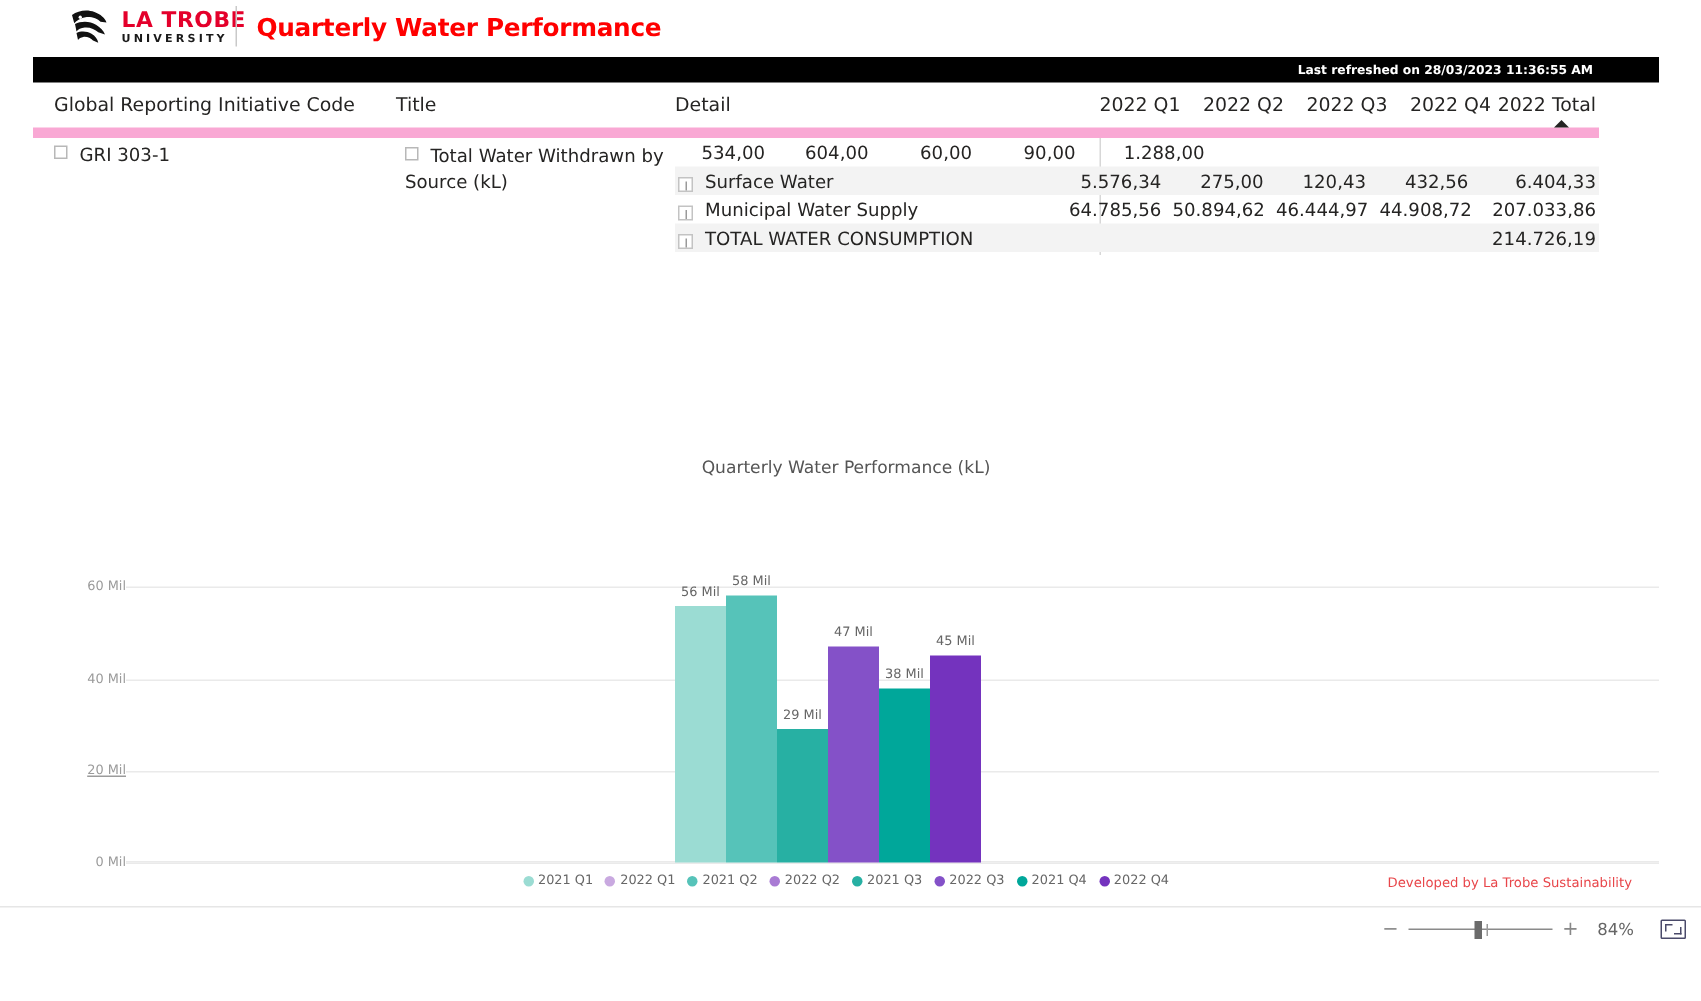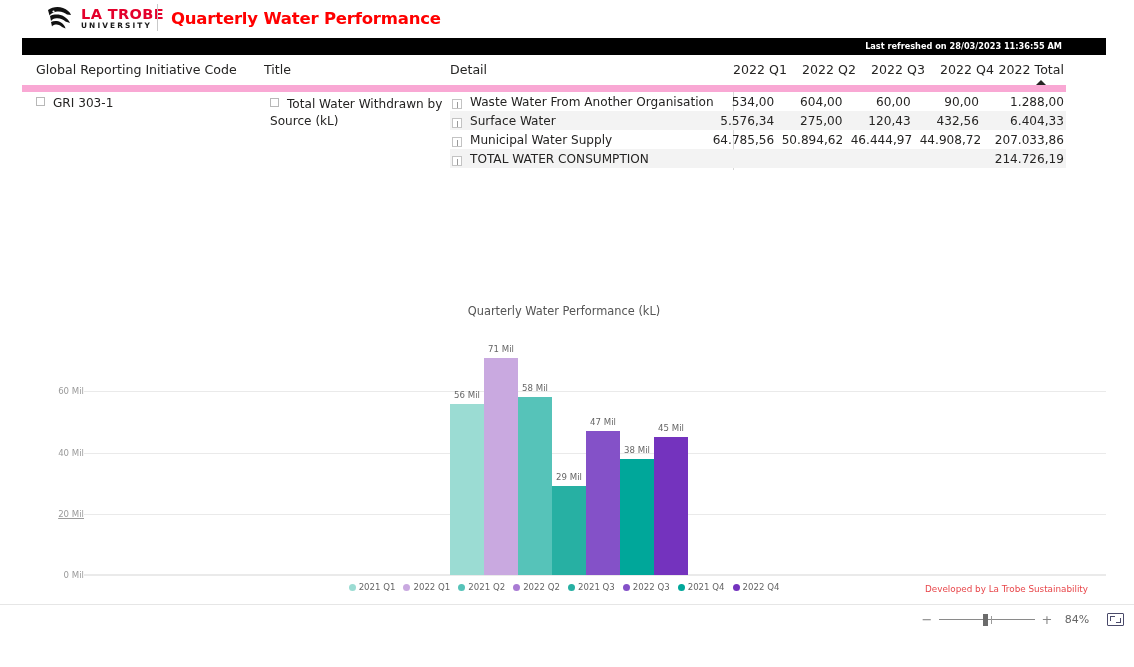--- a/index.html
+++ b/index.html
@@ -313,24 +313,20 @@
           </div>
           <div class="title-row">
             <span class="expander-sq"></span><span>Total Water Withdrawn by Source (kL)</span>
           </div>
         </div>
 
         <div class="mx-rows">
           <div class="vsep"></div>
 
           <div class="mrow">
-            <div class="dcell">
-              <span class="row-exp"></span>
-              <span>Waste Water From Another Organisation</span>
-            </div>
             <div class="ncell">534,00</div>
             <div class="ncell">604,00</div>
             <div class="ncell">60,00</div>
             <div class="ncell">90,00</div>
             <div class="ncell total">1.288,00</div>
           </div>
 
           <div class="mrow alt">
             <div class="dcell">
               <span class="row-exp"></span>
@@ -381,24 +377,20 @@
           <div class="gridline" style="top: 122.5px;"></div>
           <div class="ylabel" style="top: 122.5px;">40 Mil</div>
           <div class="gridline" style="top: 61.25px;"></div>
           <div class="ylabel" style="top: 61.25px;">60 Mil</div>
           <div class="bars">
             <div class="bar-col">
               <div class="bar" style="height: 171.5px; background: rgb(155, 220, 211);"></div>
               <div class="bar-lbl" style="bottom: 175.5px;">56 Mil</div>
             </div>
             <div class="bar-col">
-              <div class="bar" style="height: 217.438px; background: rgb(201, 169, 224);"></div>
-              <div class="bar-lbl" style="bottom: 221.438px;">71 Mil</div>
-            </div>
-            <div class="bar-col">
               <div class="bar" style="height: 177.625px; background: rgb(86, 195, 185);"></div>
               <div class="bar-lbl" style="bottom: 181.625px;">58 Mil</div>
             </div>
             <div class="bar-col">
               <div class="bar" style="height: 88.8125px; background: rgb(39, 176, 163);"></div>
               <div class="bar-lbl" style="bottom: 92.8125px;">29 Mil</div>
             </div>
             <div class="bar-col">
               <div class="bar" style="height: 143.938px; background: rgb(132, 81, 200);"></div>
               <div class="bar-lbl" style="bottom: 147.938px;">47 Mil</div>

